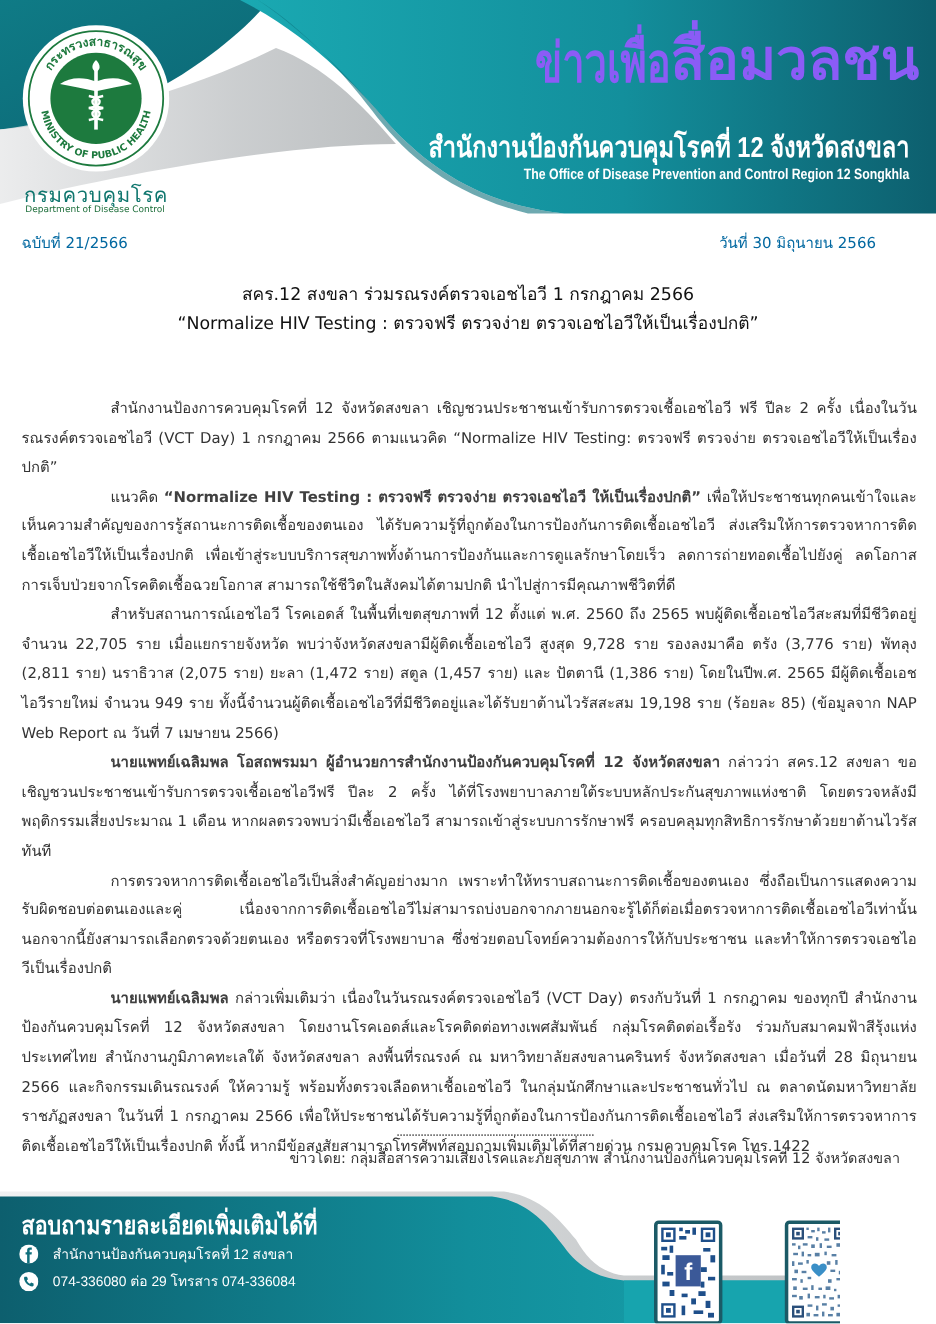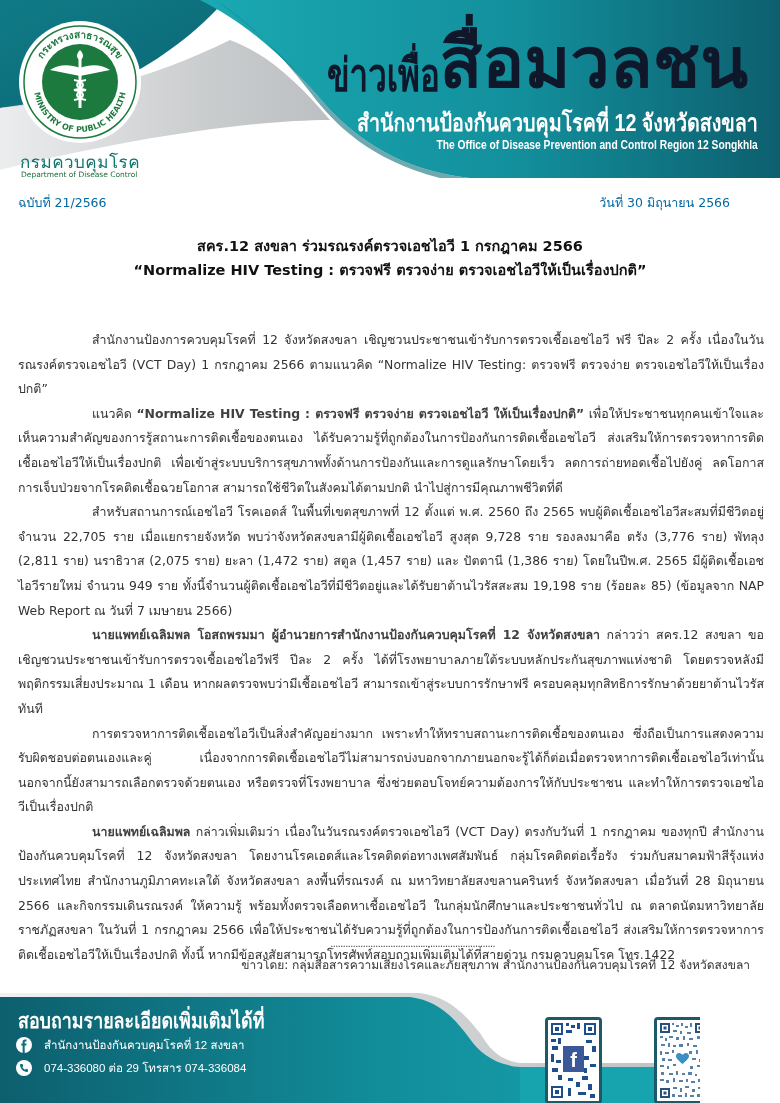--- a/index.html
+++ b/index.html
@@ -5,32 +5,32 @@
   * { box-sizing: border-box; margin: 0; padding: 0; }
   html, body { width: 780px; height: 1103px; background: #ffffff; overflow: hidden; }
   body { position: relative; font-family: "DejaVu Sans", "Liberation Sans", sans-serif; color: #222; }
 
   
   .banner { position: absolute; left: 0; top: 0; width: 780px; height: 185px; overflow: hidden; background: #ffffff; }
   .banner svg.bg { position: absolute; left: 0; top: 0; }
   .logo { position: absolute; left: 18px; top: 20px; width: 124px; height: 124px; }
   .logo-text-th { position: absolute; left: 20px; top: 148px; font-size: 17px; font-weight: normal; color: #0f766e; letter-spacing: 0.5px; }
   .logo-text-en { position: absolute; left: 21px; top: 170px; font-size: 7.5px; color: #1d6e3a; }
-  .banner-title { position: absolute; right: 32px; top: 28px; color: #0f172a; font-weight: bold; line-height: 1; white-space: nowrap; text-align: left; }
+  .banner-title { position: absolute; right: 14px; top: 28px; color: #8b5cf6; font-weight: bold; line-height: 1; white-space: nowrap; text-align: left; }
   .banner-title .small { font-size: 46px; font-family: "Liberation Sans", sans-serif; font-weight: bold; transform: scaleX(0.72); display: inline-block; transform-origin: right bottom; }
-  .banner-title .big { font-size: 70px; font-family: Liberation Sans, sans-serif; font-weight: bold; }
+  .banner-title .big { font-size: 47px; font-family: Liberation Serif, serif; font-weight: bold; }
   .banner-title-row { display: flex; align-items: flex-end; justify-content: flex-end; }
   .banner-sub { position: absolute; right: 22px; top: 103px; color: #ffffff; font-size: 24px; font-weight: bold; font-family: "Liberation Sans", sans-serif; white-space: nowrap; transform: scaleX(0.82); transform-origin: right center; }
   .banner-en { position: absolute; right: 22px; top: 138px; color: #ffffff; font-size: 12.5px; font-weight: bold; font-family: "Liberation Sans", sans-serif; white-space: nowrap; transform: scaleX(0.82); transform-origin: right center; }
 
   
   .meta-row { position: absolute; left: 18px; right: 50px; top: 193px; display: flex; justify-content: space-between; font-size: 12.5px; color: #0369a1; }
 
   
-  .doc-title { position: absolute; left: 0; width: 780px; top: 234px; text-align: center; font-size: 14.5px; color: #111; line-height: 24px; font-weight: bold; }
+  .doc-title { position: absolute; left: 0; width: 780px; top: 234px; text-align: center; font-size: 14.5px; color: #111; line-height: 24px; font-weight: normal; }
 
   
   .doc-body { position: absolute; left: 18px; width: 746px; top: 318px; font-size: 12.4px; color: #333; line-height: 24.6px; text-align: justify; margin-top: 10px; }
   .doc-body p { margin: 0; }
   .doc-body p.indent { text-indent: 74px; }
   .doc-body b { color: #404040; }
 
   .dotted { position: absolute; left: 330px; top: 937px; font-size: 11px; color: #555; letter-spacing: -1px; }
   .byline { position: absolute; right: 30px; top: 955px; font-size: 12px; color: #333; white-space: nowrap; }
 

